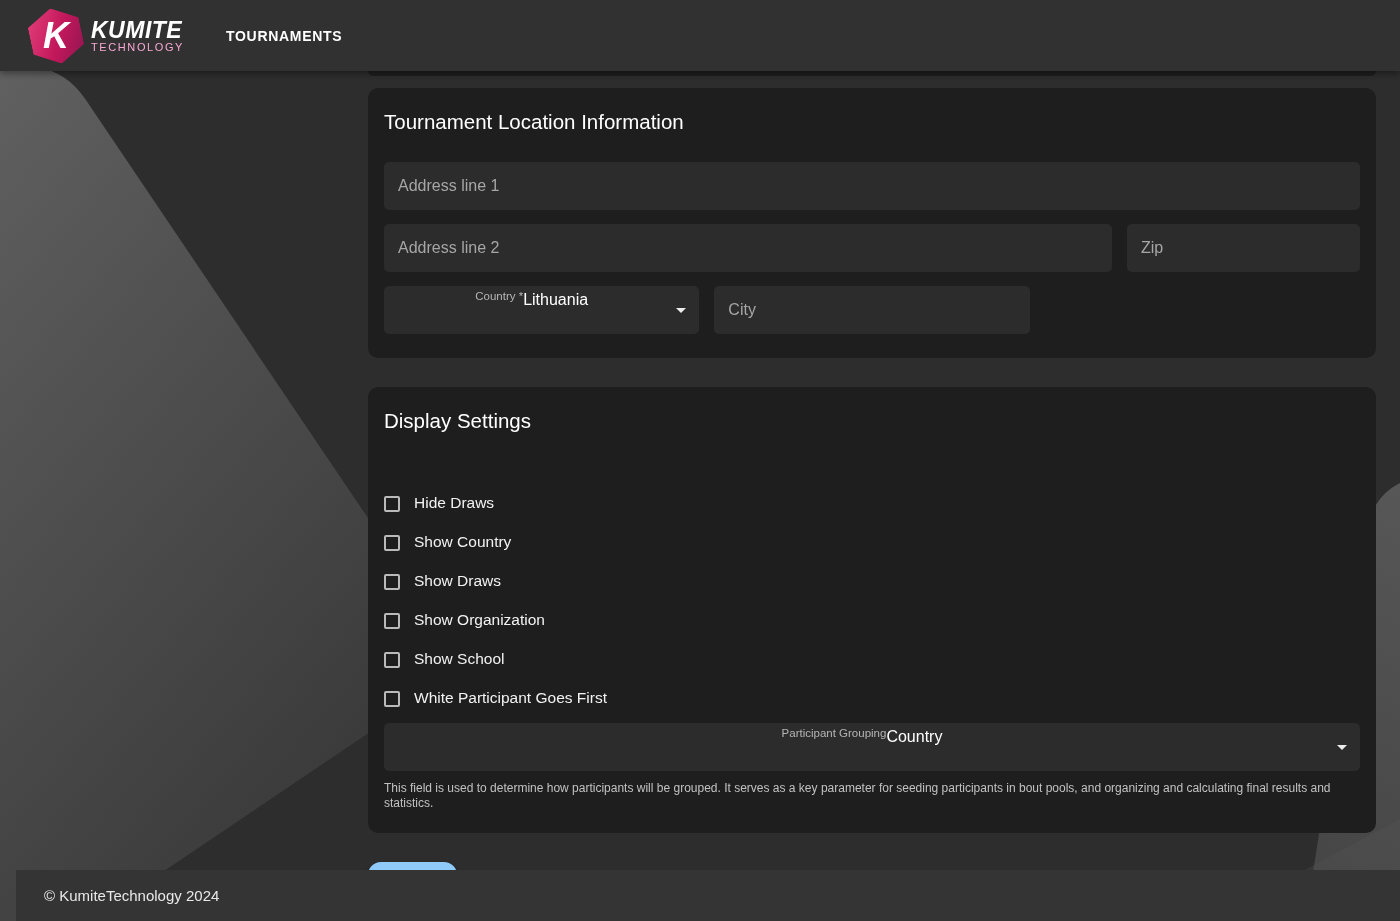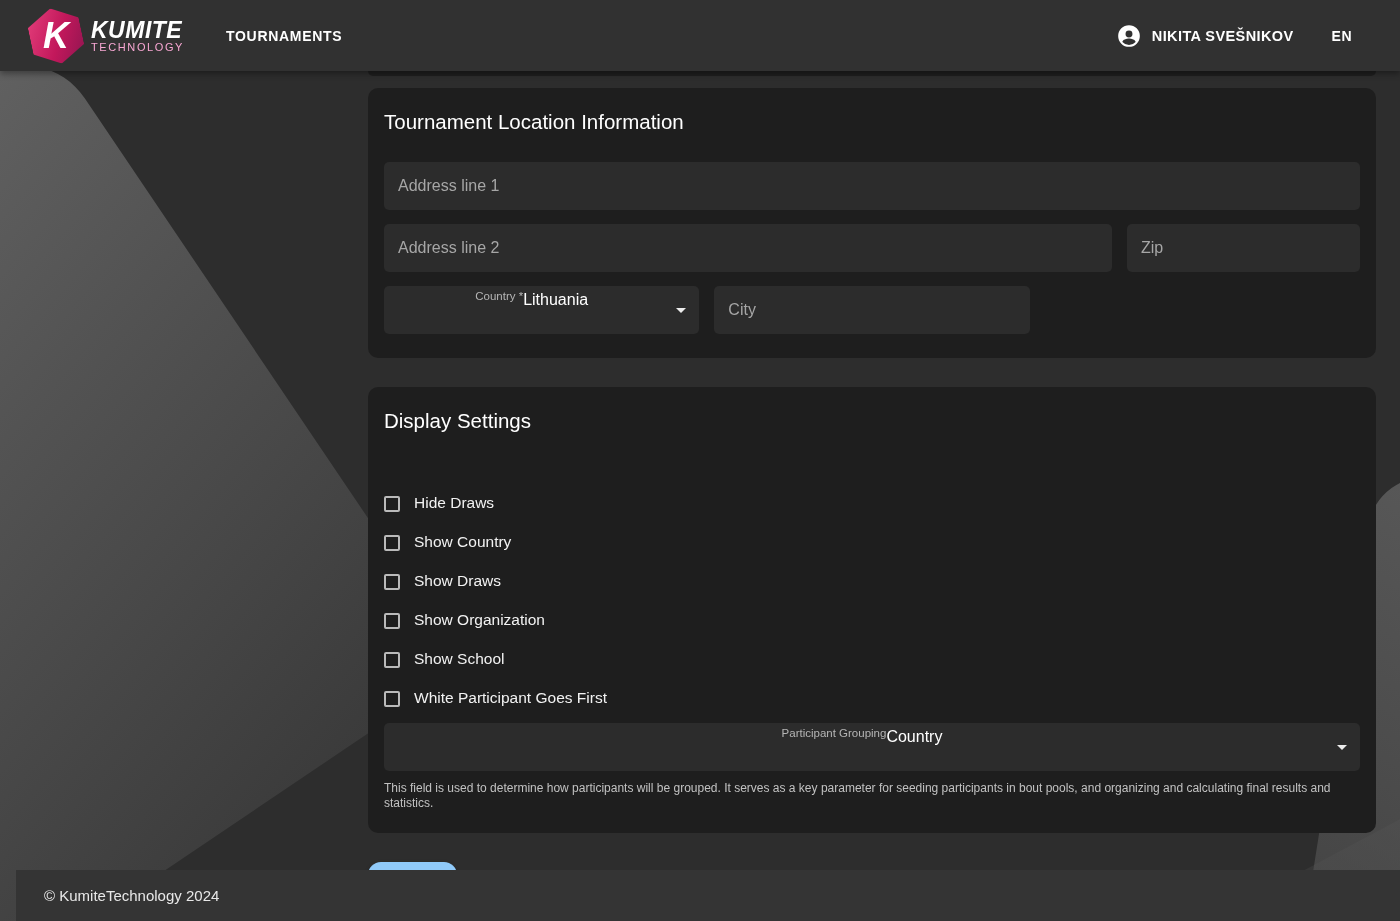--- a/index.html
+++ b/index.html
@@ -140,29 +140,20 @@
     <div class="brand-text">
       <span class="brand-top">KUMITE</span>
       <span class="brand-bottom">TECHNOLOGY</span>
     </div>
   </div>
 
   <nav>
     <span class="nav-item">TOURNAMENTS</span>
   </nav>
 
-  <div class="header-right">
-    <div class="user">
-      <svg class="avatar" viewBox="0 0 24 24">
-        <path fill="#ffffff" d="M12 2a10 10 0 1 0 0 20 10 10 0 0 0 0-20zm0 5a3.2 3.2 0 1 1 0 6.4A3.2 3.2 0 0 1 12 7zm0 13.2a8.2 8.2 0 0 1-6.1-2.75c.03-2.03 4.07-3.15 6.1-3.15s6.07 1.12 6.1 3.15A8.2 8.2 0 0 1 12 20.2z"></path>
-      </svg>
-      <span>NIKITA SVEŠNIKOV</span>
-    </div>
-    <span class="lang">EN</span>
-  </div>
 </header>
 
 <main>
   <div class="content">
     <div class="card-remnant"></div>
 
     <section class="card">
       <h2>Tournament Location Information</h2>
 
       <div class="row row-1">

